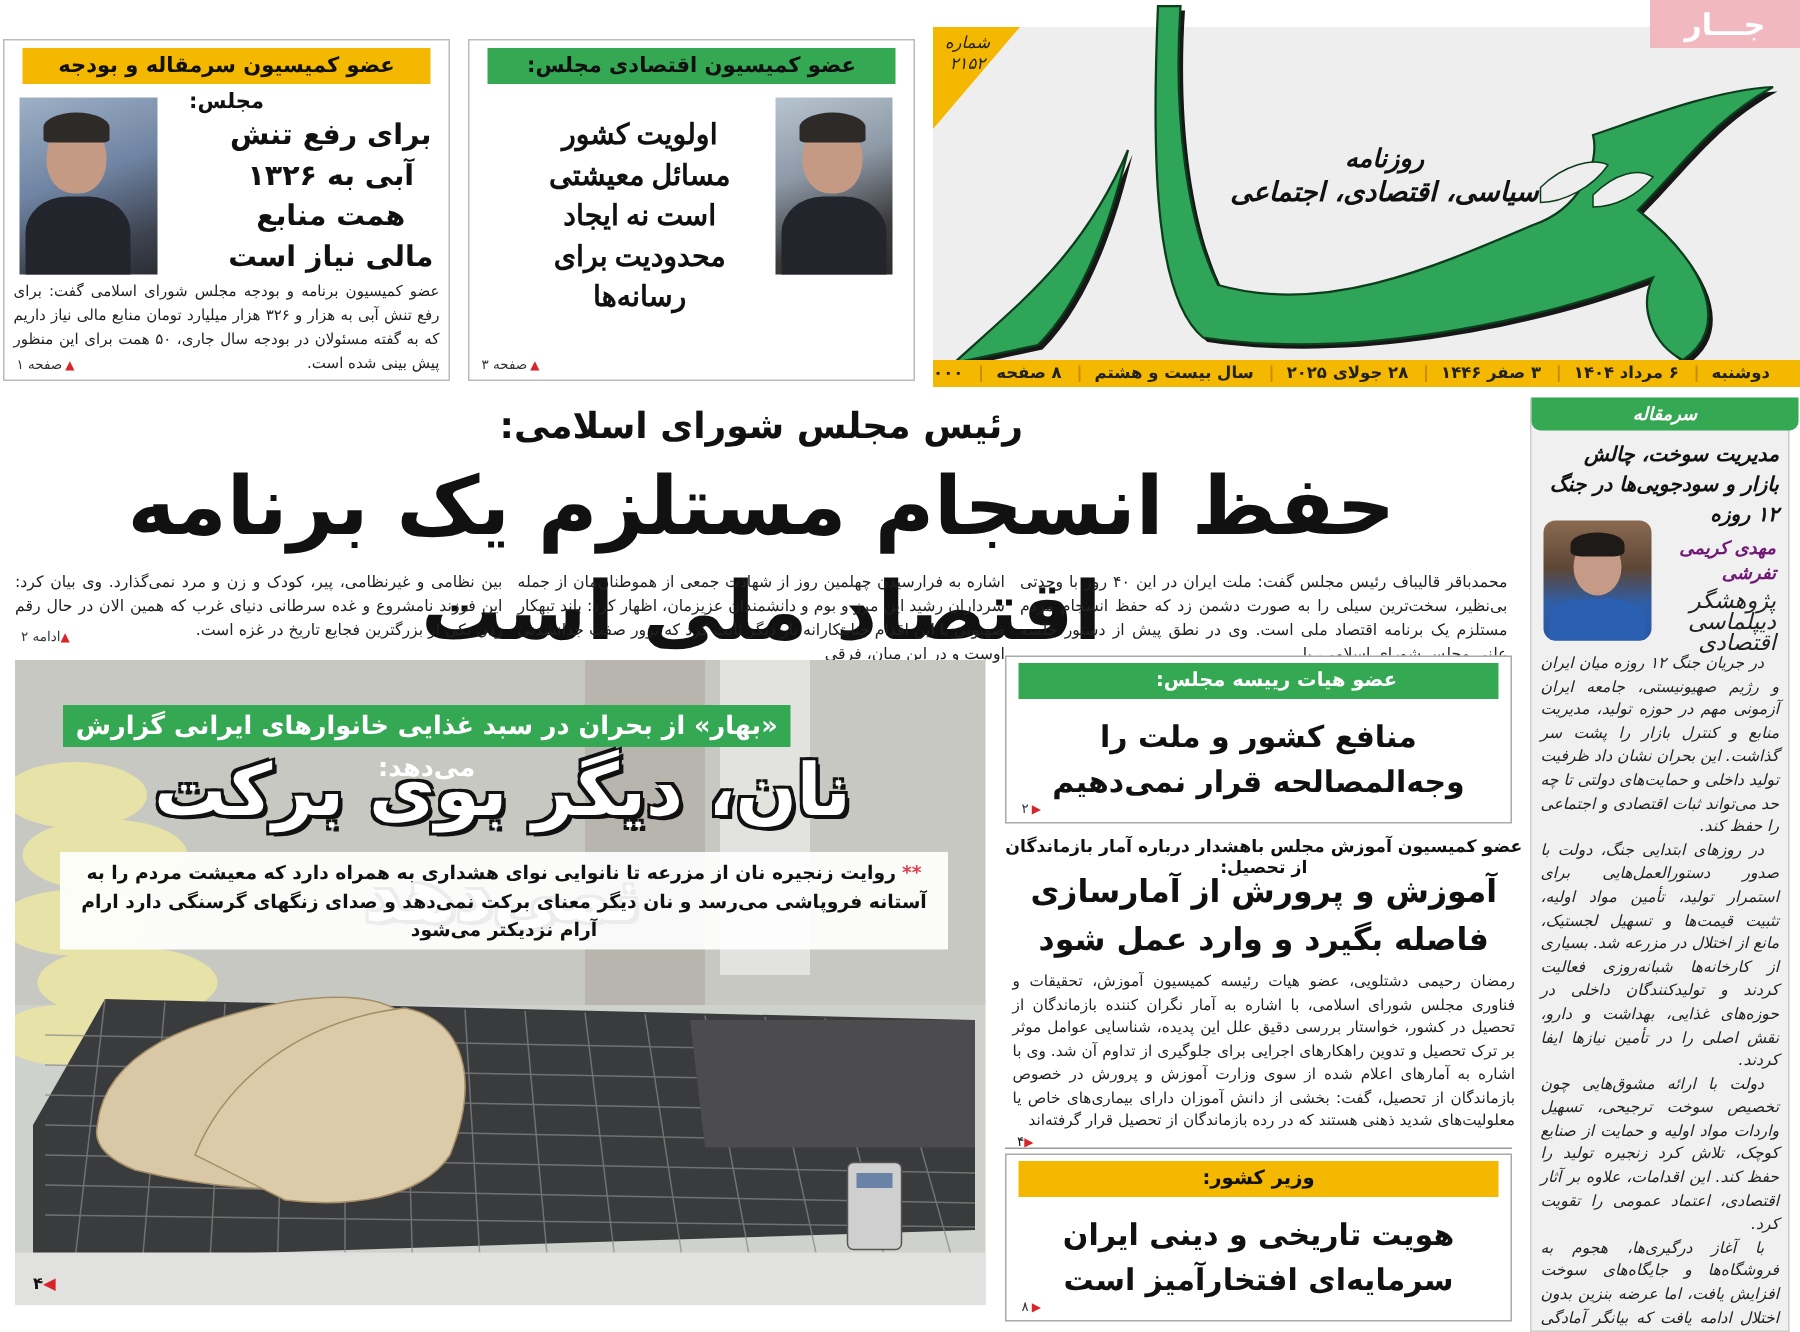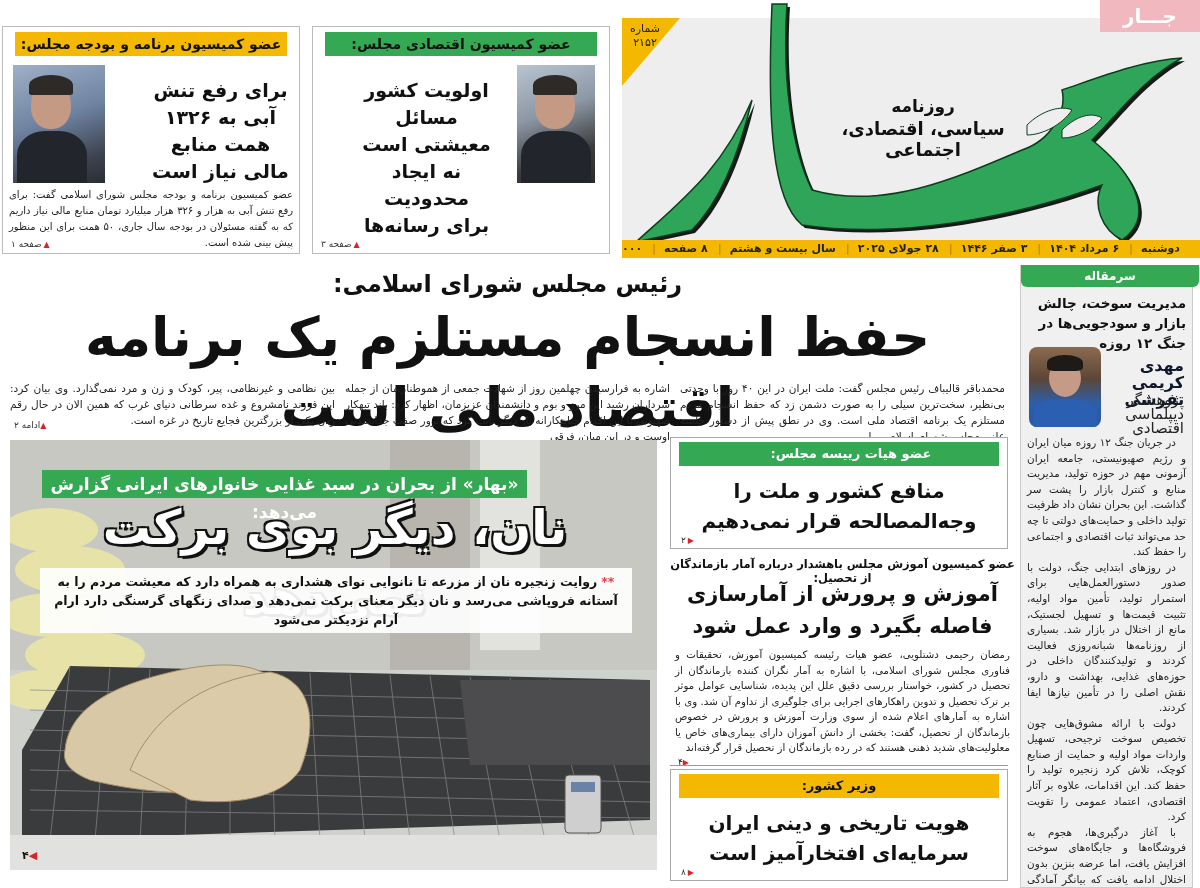--- a/index.html
+++ b/index.html
@@ -1,21 +1,21 @@
 <!DOCTYPE html>
 <html><head>
 <meta charset="utf-8">
 <style>
   * { box-sizing: border-box; margin: 0; padding: 0; }
   html, body { width: 1200px; height: 888px; overflow: hidden; background: #ffffff; }
   body { position: relative; font-family: "DejaVu Sans", sans-serif; color: #111; direction: rtl; }
   .abs { position: absolute; }
 
   
-  #masthead { left: 622px; top: 18px; width: 578px; height: 222px; background: #eeeeee; }
+  #masthead { left: 622px; top: 18px; width: 578px; height: 222px; background: #eeeeee; font-style: italic; }
   #logo-svg { position: absolute; left: 0; top: -18px; width: 578px; height: 250px; }
   #issue-corner { position: absolute; left: 0; top: 0; width: 0; height: 0;
     border-top: 68px solid #f5b800; border-right: 58px solid transparent; }
   #issue-label { position: absolute; left: 6px; top: 4px; font-size: 11px; color: #222; width: 34px; text-align: center; line-height: 14px; }
   #tagline { position: absolute; left: 196px; top: 78px; width: 210px; text-align: center; font-weight: bold; color: #111; }
   #tagline .l1 { font-size: 17px; display:block; }
   #tagline .l2 { font-size: 18px; display:block; margin-top: 2px;}
   #jesaar-badge { left: 1100px; top: 0; width: 100px; height: 32px; background: #f1b8c0; color: #fff;
      font-weight: bold; font-size: 20px; text-align: center; line-height: 32px; letter-spacing: 2px; }
   #dateline { left: 622px; top: 240px; width: 578px; height: 18px; background: #f5b800;
@@ -56,30 +56,30 @@
   
   .midbox { border: 1px solid #aaa; background: #fff; }
   .midbox .bar { position: absolute; left: 8px; right: 8px; top: 4px; height: 24px; font-weight: bold; font-size: 13px; text-align: center; line-height: 24px; }
   .midbox .headline { position: absolute; left: 6px; right: 6px; top: 38px; font-weight: bold; font-size: 20px; line-height: 30px; text-align: center; color: #111; }
   .midbox .pageref { position: absolute; left: 10px; bottom: 3px; font-size: 9px; color: #333; }
   #edu-kicker { left: 670px; top: 557px; width: 345px; text-align: center; font-size: 11.5px; font-weight: bold; color: #111; }
   #edu-headline { left: 670px; top: 578px; width: 345px; text-align: center; font-size: 21px; font-weight: bold; line-height: 32px; color: #111; }
   #edu-body { left: 675px; top: 647px; width: 335px; font-size: 10.2px; line-height: 15.5px; text-align: justify; color: #222; }
 
   
-  #editorial { left: 1020px; top: 265px; width: 173px; height: 623px; background: #f0f0f0; border: 1px solid #ccc; border-top: none; }
+  #editorial { left: 1020px; top: 265px; width: 173px; height: 623px; background: #f0f0f0; border: 1px solid #ccc; border-top: none; font-style: italic; }
   #ed-tab { position: absolute; left: 0; top: 0; width: 178px; height: 22px; background: #34a853; color: #fff; border-radius: 0 0 6px 6px;
     font-weight: bold; font-size: 12px; text-align: center; line-height: 22px; }
   #ed-title { position: absolute; left: 6px; right: 6px; top: 28px; font-weight: bold; font-size: 13.5px; line-height: 20px; text-align: right; color: #111; }
   #ed-photo { position: absolute; left: 8px; top: 82px; width: 72px; height: 80px; border-radius: 8px; overflow: hidden;
      background: linear-gradient(180deg,#8b6a50 0%,#5d4636 40%,#2e5ea8 70%,#2a58a4 100%); }
   #ed-photo .head { position:absolute; left: 20px; top: 12px; width: 32px; height: 38px; border-radius: 50%; background: #c59a86; }
   #ed-photo .hair { position:absolute; left: 18px; top: 8px; width: 36px; height: 16px; border-radius: 50% 50% 20% 20%; background: #1e1a18; }
   #ed-photo .body { position:absolute; left: 4px; top: 52px; width: 64px; height: 34px; border-radius: 40% 40% 0 0; background: #2b5fb2; }
-  #ed-author { position: absolute; right: 8px; top: 92px; width: 90px; text-align: right; font-weight: bold; font-size: 16px; line-height: 17px; color: #0f172a; }
+  #ed-author { position: absolute; right: 8px; top: 92px; width: 90px; text-align: right; font-weight: bold; font-size: 12px; line-height: 17px; color: #701a75; }
   #ed-role1 { position: absolute; right: 8px; top: 128px; width: 90px; text-align: right; font-size: 15px; line-height: 14px; color: #222; }
   #ed-body { position: absolute; left: 6px; right: 6px; top: 170px; font-size: 10.4px; line-height: 15.6px; text-align: justify; color: #222; }
   #ed-body p { text-indent: 10px; margin-bottom: 0; }
 </style>
 </head>
 <body>
 
 <div id="masthead" class="abs">
   <svg id="logo-svg" viewBox="0 0 578 250">
 
@@ -117,26 +117,26 @@
   <span>۱۰۰۰۰ تومان</span>
 </div>
 
 <div class="abs topbox" style="left:312px; top:26px; width:298px; height:228px;">
   <div class="bar" style="background:#34a853;">عضو کمیسیون اقتصادی مجلس:</div>
   <div class="photo" style="right:14px;">
     <div class="body"></div>
       <div class="head"></div>
       <div class="hair"></div>
   </div>
-  <div class="headline" style="right:116px; left:8px;">اولویت کشور مسائل معیشتی است نه ایجاد محدودیت برای رسانه‌ها</div>
+  <div class="headline" style="right:116px; left:8px;font-family:Liberation Serif, serif;">اولویت کشور مسائل معیشتی است نه ایجاد محدودیت برای رسانه‌ها</div>
   <div class="pageref"><span class="tri">▲</span><span>صفحه ۳</span></div>
 </div>
 
 <div class="abs topbox" style="left:2px; top:26px; width:298px; height:228px;">
-  <div class="bar" style="background:#f5b800;">عضو کمیسیون برنامه و بودجه مجلس:</div>
+  <div class="bar" style="background:#f5b800;">عضو کمیسیون سرمقاله و بودجه مجلس:</div>
   <div class="photo" style="left:10px; width:92px; background:linear-gradient(160deg,#9fb0c6 0%,#6f84a3 45%,#3d4350 80%,#2a2d33 100%);">
     <div class="body"></div>
       <div class="head"></div>
       <div class="hair"></div>
   </div>
   <div class="headline" style="left:110px; right:10px;">برای رفع تنش آبی به ۱۳۲۶ همت منابع مالی نیاز است</div>
   <div class="lede">عضو کمیسیون برنامه و بودجه مجلس شورای اسلامی گفت: برای رفع تنش آبی به هزار و ۳۲۶ هزار میلیارد تومان منابع مالی نیاز داریم که به گفته مسئولان در بودجه سال جاری، ۵۰ همت برای این منظور پیش بینی شده است.</div>
   <div class="pageref"><span class="tri">▲</span><span>صفحه ۱</span></div>
 </div>
 
@@ -204,17 +204,17 @@
   <div id="ed-title">مدیریت سوخت، چالش بازار و سودجویی‌ها در جنگ ۱۲ روزه</div>
   <div id="ed-photo">
     <div class="body"></div>
       <div class="head"></div>
       <div class="hair"></div>
   </div>
   <div id="ed-author">مهدی کریمی تفرشی</div>
   <div id="ed-role1">پژوهشگر دیپلماسی اقتصادی</div>
   <div id="ed-body">
     <p>در جریان جنگ ۱۲ روزه میان ایران و رژیم صهیونیستی، جامعه ایران آزمونی مهم در حوزه تولید، مدیریت منابع و کنترل بازار را پشت سر گذاشت. این بحران نشان داد ظرفیت تولید داخلی و حمایت‌های دولتی تا چه حد می‌تواند ثبات اقتصادی و اجتماعی را حفظ کند.</p>
-    <p>در روزهای ابتدایی جنگ، دولت با صدور دستورالعمل‌هایی برای استمرار تولید، تأمین مواد اولیه، تثبیت قیمت‌ها و تسهیل لجستیک، مانع از اختلال در بازار شد. بسیاری از روزنامه‌ها شبانه‌روزی فعالیت کردند و تولیدکنندگان داخلی در حوزه‌های غذایی، بهداشت و دارو، نقش اصلی را در تأمین نیازها ایفا کردند.</p>
+    <p>در روزهای ابتدایی جنگ، دولت با صدور دستورالعمل‌هایی برای استمرار تولید، تأمین مواد اولیه، تثبیت قیمت‌ها و تسهیل لجستیک، مانع از اختلال در مزرعه شد. بسیاری از کارخانه‌ها شبانه‌روزی فعالیت کردند و تولیدکنندگان داخلی در حوزه‌های غذایی، بهداشت و دارو، نقش اصلی را در تأمین نیازها ایفا کردند.</p>
     <p>دولت با ارائه مشوق‌هایی چون تخصیص سوخت ترجیحی، تسهیل واردات مواد اولیه و حمایت از صنایع کوچک، تلاش کرد زنجیره تولید را حفظ کند. این اقدامات، علاوه بر آثار اقتصادی، اعتماد عمومی را تقویت کرد.</p>
     <p>با آغاز درگیری‌ها، هجوم به فروشگاه‌ها و جایگاه‌های سوخت افزایش یافت، اما عرضه بنزین بدون اختلال ادامه یافت که بیانگر آمادگی زیرساختی کشور در حوزه انرژی بود. در بخش کالاهای اساسی نیز،</p>
   </div>
 </div>
 
 </body></html>

